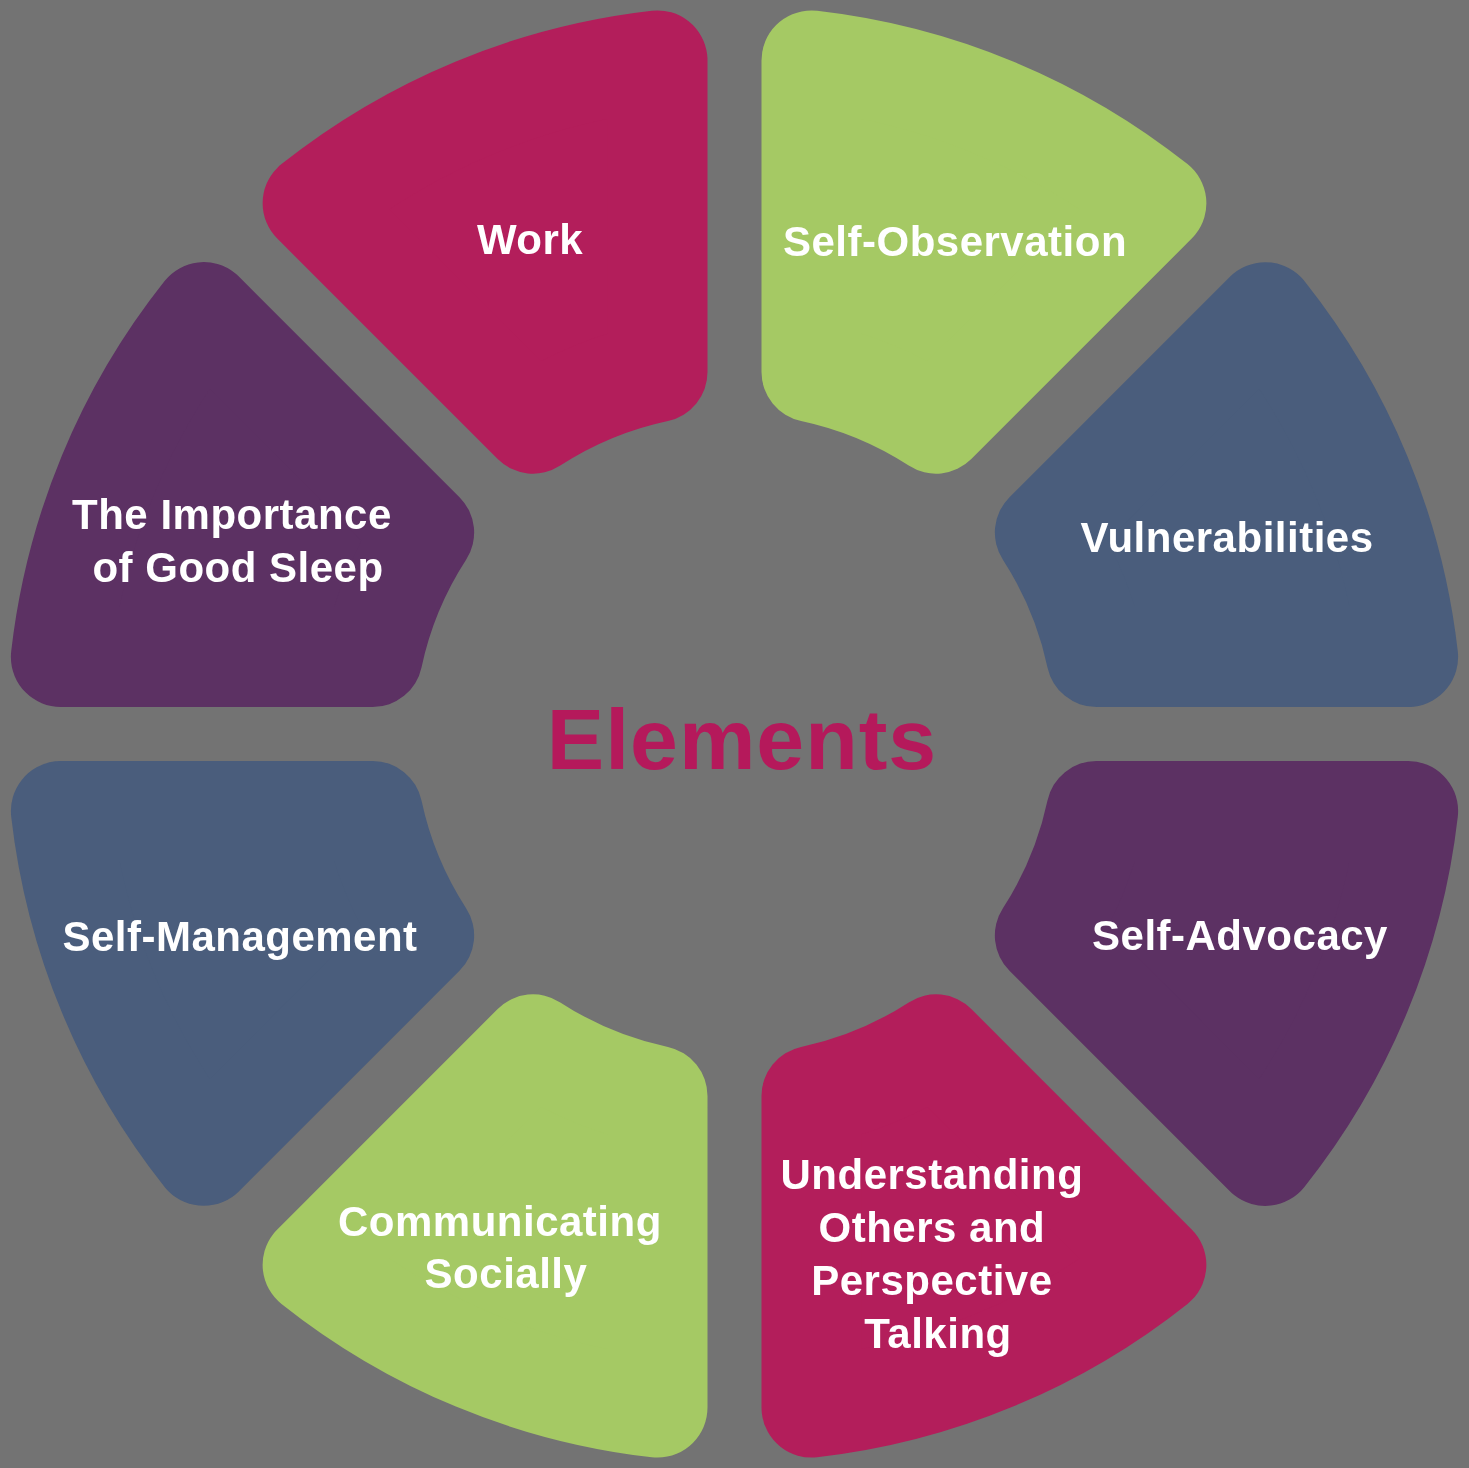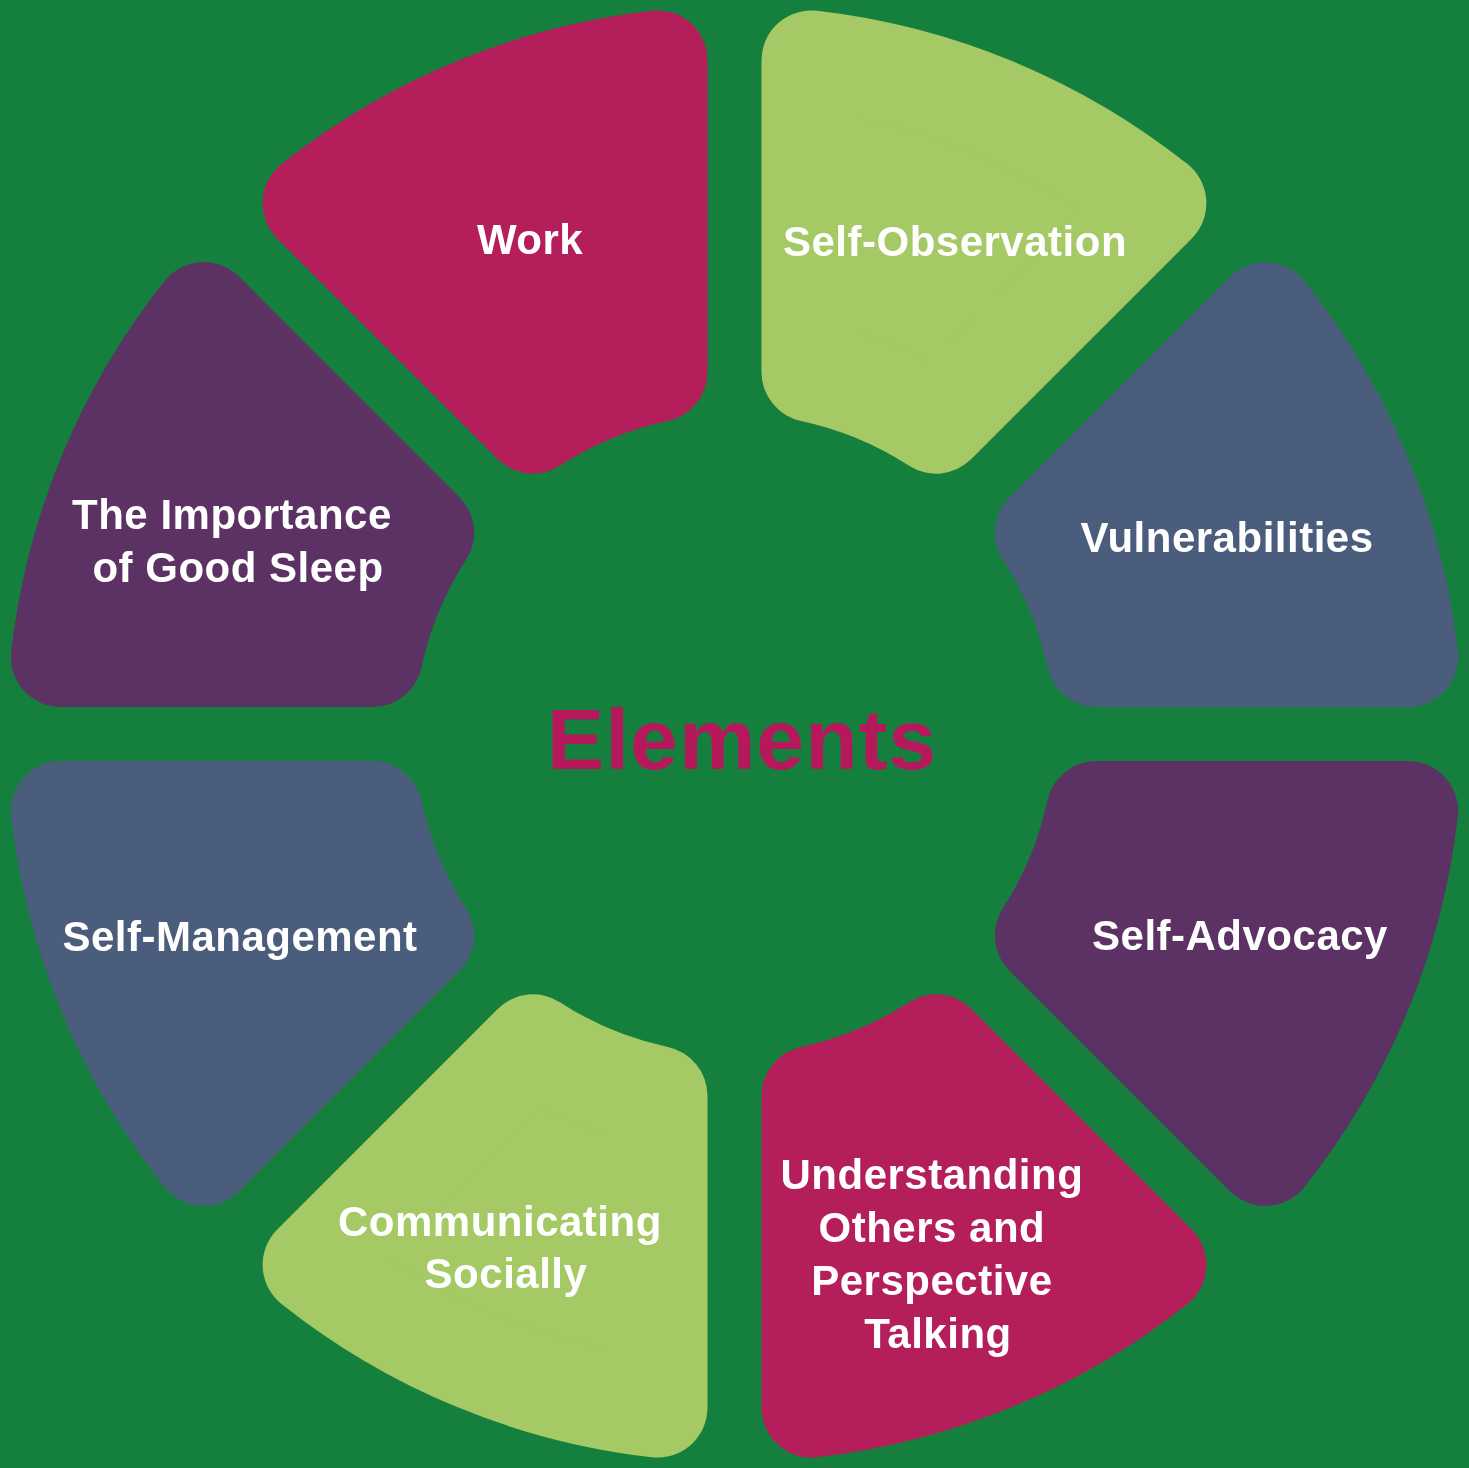--- a/index.html
+++ b/index.html
@@ -26,21 +26,21 @@
     font-family: "Liberation Sans", sans-serif;
     font-weight: 700;
     font-size: 86px;
     letter-spacing: 1px;
     text-anchor: middle;
   }
 </style>
 </head>
 <body>
 
-<div class="canvas" style="background: #15803d; text-decoration: underline;">
+<div class="canvas" style="background: #737373; text-decoration: underline;">
   <svg viewBox="0 0 1469 1468" xmlns="http://www.w3.org/2000/svg">
 
     <path class="segment" d="M533.0458739720316,423.65142966930324 L312.630625757747,203.2361814550187 A678 678 0 0 1 657.5,60.38660939675492 L657.5,372.10084277522833 A370 370 0 0 0 533.0458739720316,423.65142966930324 Z" fill="#B31E5B" stroke="#B31E5B"></path>
     <path class="segment" d="M811.5,372.10084277522833 L811.5,60.38660939675492 A678 678 0 0 1 1156.369374242253,203.2361814550187 L935.9541260279684,423.65142966930324 A370 370 0 0 0 811.5,372.10084277522833 Z" fill="#A5C964" stroke="#A5C964"></path>
     <path class="segment" d="M1044.8485703306967,532.5458739720316 L1265.2638185449814,312.130625757747 A678 678 0 0 1 1408.113390603245,656.9999999999999 L1096.3991572247717,657 A370 370 0 0 0 1044.8485703306967,532.5458739720316 Z" fill="#4A5D7C" stroke="#4A5D7C"></path>
     <path class="segment" d="M1096.3991572247717,811 L1408.113390603245,811 A678 678 0 0 1 1265.2638185449814,1155.869374242253 L1044.8485703306967,935.4541260279684 A370 370 0 0 0 1096.3991572247717,811 Z" fill="#5C3163" stroke="#5C3163"></path>
     <path class="segment" d="M935.9541260279684,1044.3485703306967 L1156.369374242253,1264.7638185449814 A678 678 0 0 1 811.5000000000001,1407.613390603245 L811.5000000000001,1095.8991572247717 A370 370 0 0 0 935.9541260279684,1044.3485703306967 Z" fill="#B31E5B" stroke="#B31E5B"></path>
     <path class="segment" d="M657.5,1095.8991572247717 L657.5,1407.613390603245 A678 678 0 0 1 312.63062575774717,1264.7638185449814 L533.0458739720317,1044.3485703306967 A370 370 0 0 0 657.5,1095.8991572247717 Z" fill="#A5C964" stroke="#A5C964"></path>
     <path class="segment" d="M424.1514296693033,935.4541260279684 L203.7361814550187,1155.869374242253 A678 678 0 0 1 60.886609396755034,811.0000000000002 L372.6008427752284,811.0000000000001 A370 370 0 0 0 424.1514296693033,935.4541260279684 Z" fill="#4A5D7C" stroke="#4A5D7C"></path>
     <path class="segment" d="M372.60084277522833,657 L60.88660939675492,657 A678 678 0 0 1 203.73618145501848,312.13062575774717 L424.1514296693032,532.5458739720317 A370 370 0 0 0 372.60084277522833,657 Z" fill="#5C3163" stroke="#5C3163"></path>

